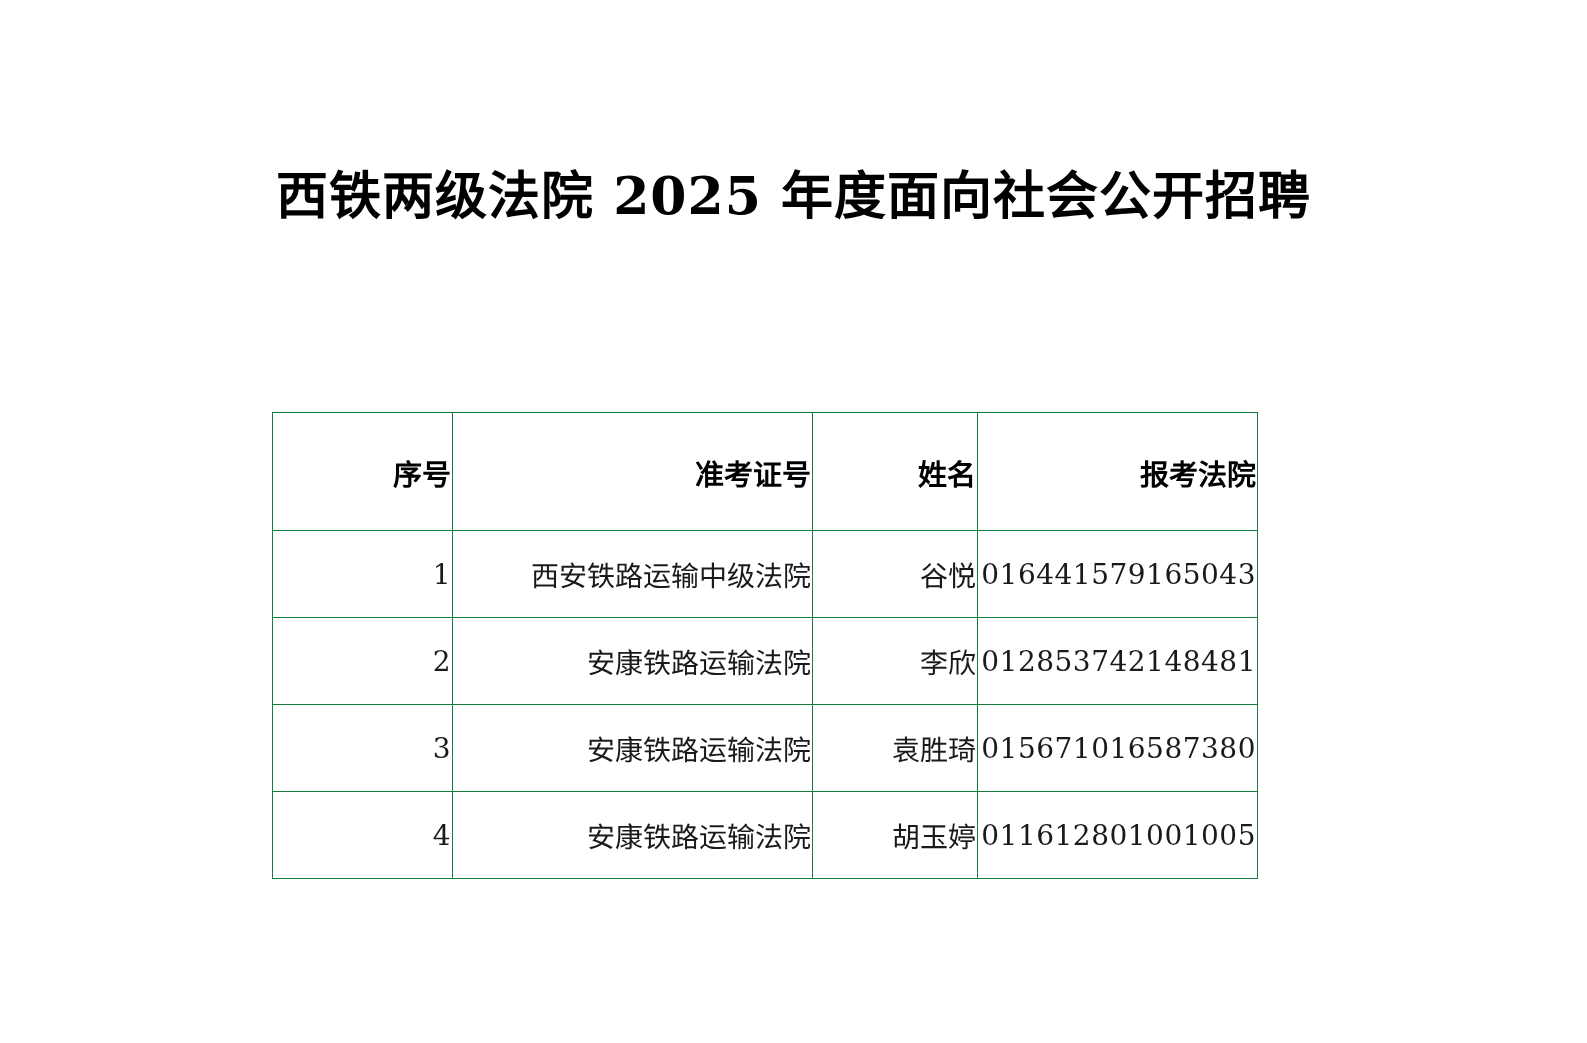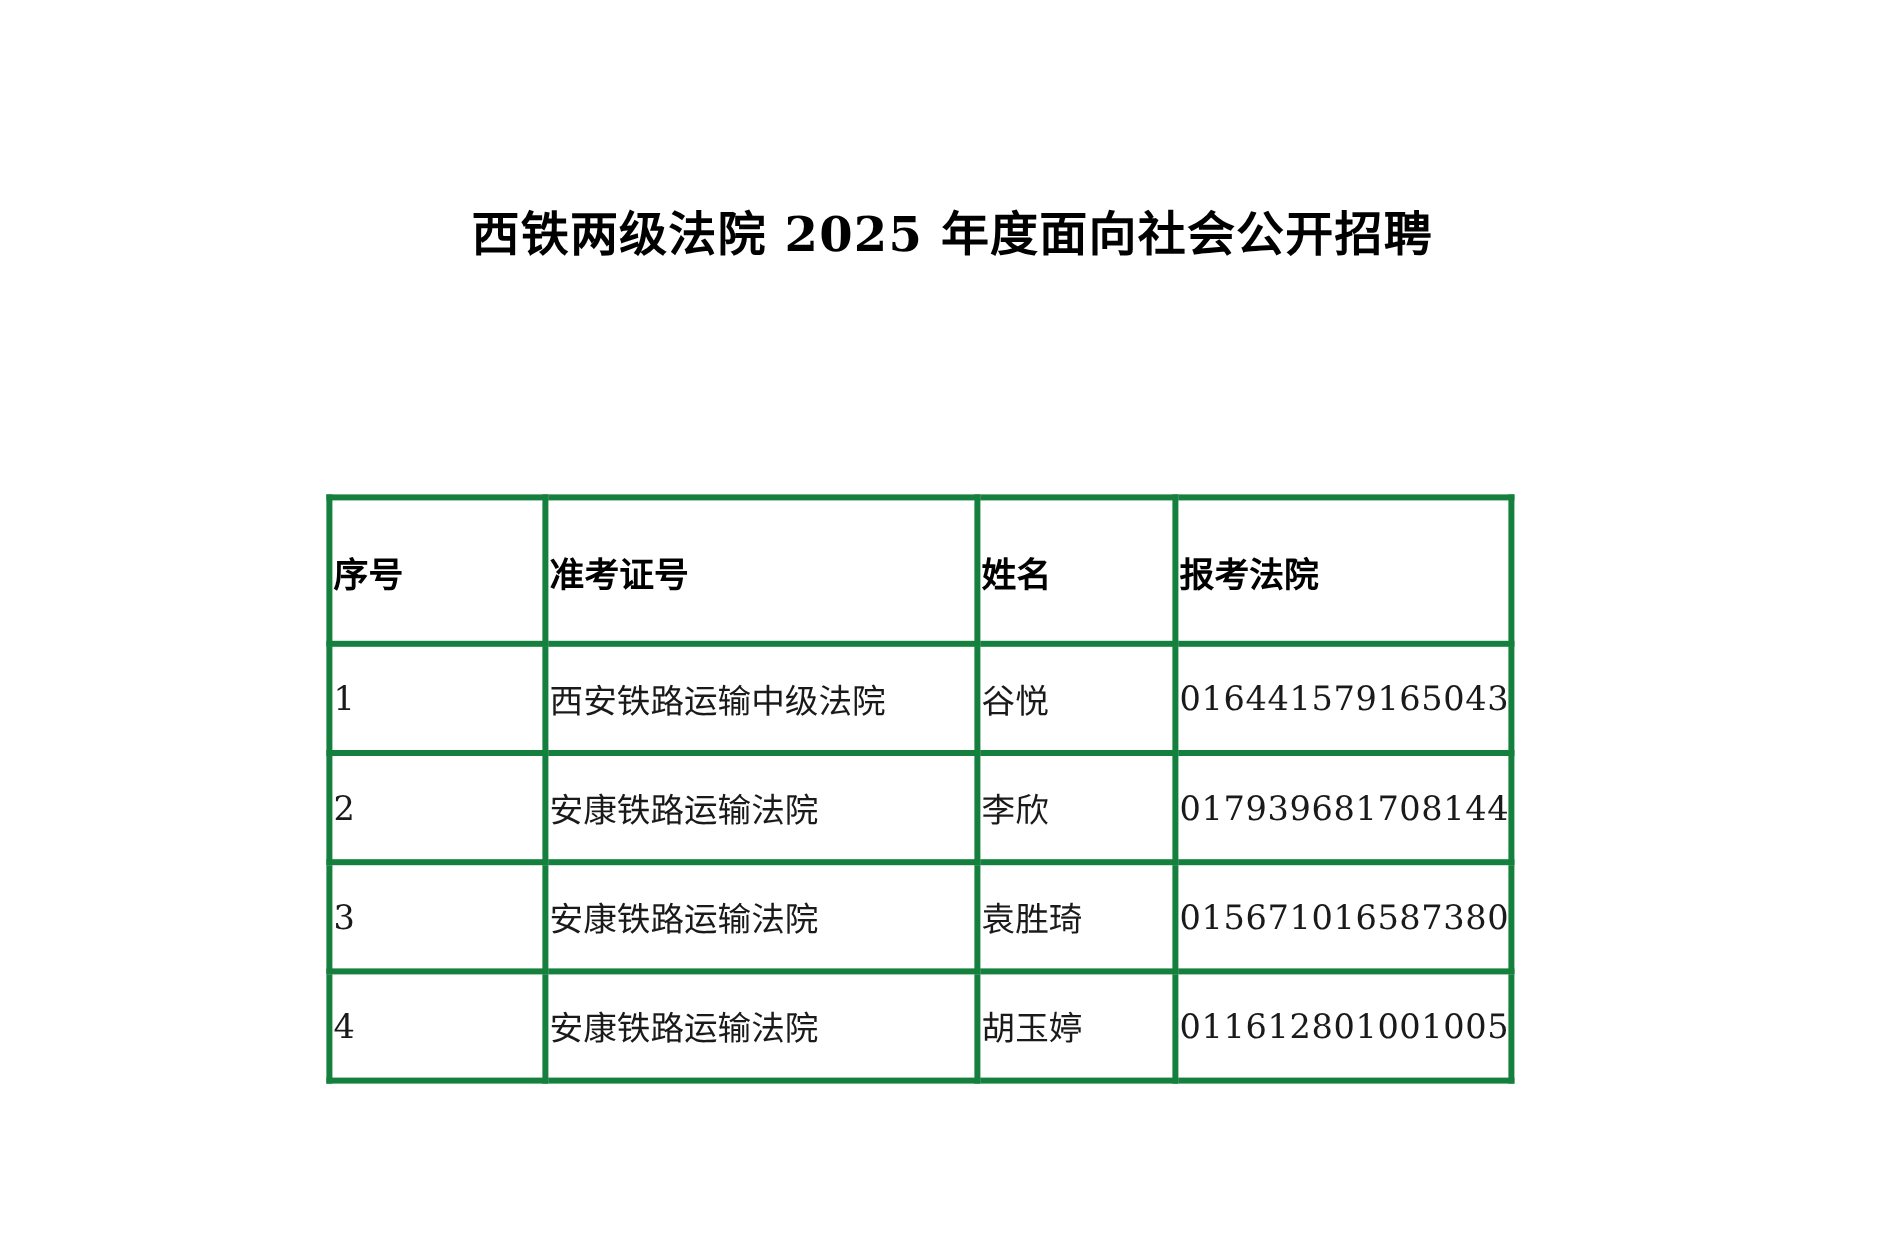--- a/index.html
+++ b/index.html
@@ -23,21 +23,21 @@
   .doc-title {
     margin: 0;
     padding: 0;
     position: absolute;
     top: 158px;
     left: 0;
     right: 0;
     text-align: center;
     font-family: "DejaVu Serif", "Liberation Serif", serif;
     font-weight: 700;
-    font-size: 40px;
+    font-size: 52px;
     line-height: 76px;
     letter-spacing: 1px;
     color: #000000;
   }
   .doc-title .line {
     display: block;
     white-space: nowrap;
   }
   .table-wrap {
     position: absolute;
@@ -45,22 +45,22 @@
     left: 272px;
     width: 985px;
   }
   table.roster {
     border-collapse: collapse;
     width: 985px;
     table-layout: fixed;
   }
   table.roster td,
   table.roster th {
-    border: 5px solid #15803d;
-    text-align: left;
+    border: 1px solid #15803d;
+    text-align: right;
     vertical-align: middle;
     font-weight: normal;
     color: #1a1a1a;
   }
   table.roster thead th {
     height: 115px;
     font-weight: 700;
     font-size: 29px;
     color: #000000;
   }
@@ -106,21 +106,21 @@
         <tr>
           <td class="num">1</td>
           <td>西安铁路运输中级法院</td>
           <td>谷悦</td>
           <td class="admit">016441579165043</td>
         </tr>
         <tr>
           <td class="num">2</td>
           <td>安康铁路运输法院</td>
           <td>李欣</td>
-          <td class="admit">017939681708144</td>
+          <td class="admit">012853742148481</td>
         </tr>
         <tr>
           <td class="num">3</td>
           <td>安康铁路运输法院</td>
           <td>袁胜琦</td>
           <td class="admit">015671016587380</td>
         </tr>
         <tr>
           <td class="num">4</td>
           <td>安康铁路运输法院</td>

